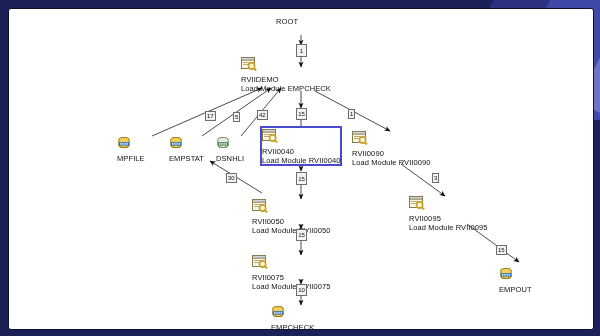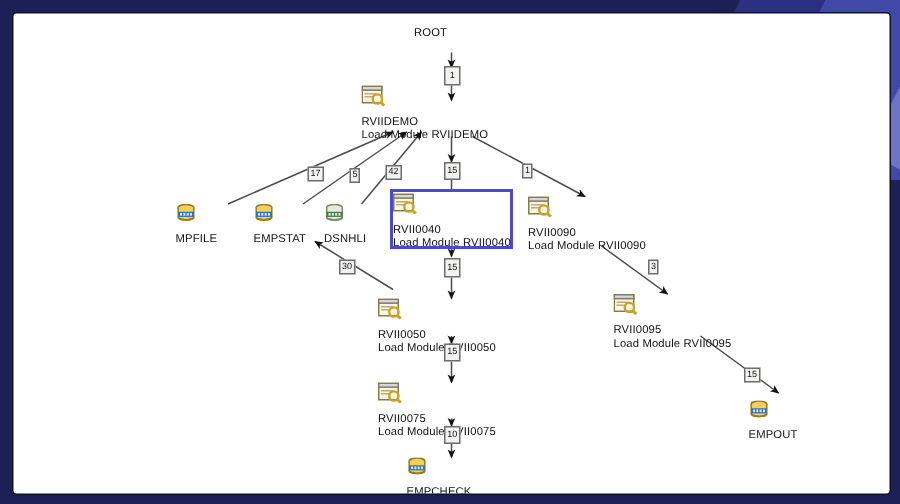--- a/index.html
+++ b/index.html
@@ -88,21 +88,21 @@
           <svg width="16" height="14" viewBox="0 0 16 14">
             <rect x="0.5" y="0.5" width="13" height="11" fill="#fdf6e0" stroke="#8a7a4a"></rect>
             <rect x="0.5" y="0.5" width="13" height="2.6" fill="#cfd8e8" stroke="#8a7a4a"></rect>
             <rect x="2" y="5" width="8" height="1" fill="#b9ac82"></rect>
             <rect x="2" y="7" width="6" height="1" fill="#b9ac82"></rect>
             <circle cx="10.6" cy="9" r="3.1" fill="none" stroke="#c9a227" stroke-width="1.6"></circle>
             <path d="M12.6,11 L15.2,13.4" stroke="#c9a227" stroke-width="2" fill="none"></path>
           </svg>
         </span>
         <div class="lbl">RVIIDEMO</div>
-        <div class="lbl2">Load Module RVIIDEMO</div>
+        <div class="lbl2">Load Module EMPCHECK</div>
       </div>
 
       <div class="node" style="left:160px;top:127px;width:56px;">
         <span class="ic">
           <svg width="14" height="13" viewBox="0 0 14 13">
             <ellipse cx="7" cy="2.4" rx="5.2" ry="2" fill="#f2cf5a" stroke="#9a7c16"></ellipse>
             <path d="M1.8,2.4 L1.8,8.6 A5.2,2 0 0 0 12.2,8.6 L12.2,2.4" fill="#f2cf5a" stroke="#9a7c16"></path>
             <rect x="1.8" y="5.2" width="10.4" height="3.4" fill="#2e6fc0"></rect>
             <path d="M1.8,8.6 A5.2,2 0 0 0 12.2,8.6" fill="none" stroke="#9a7c16"></path>
             <rect x="3" y="6" width="1.4" height="1.8" fill="#cfe4ff"></rect>

